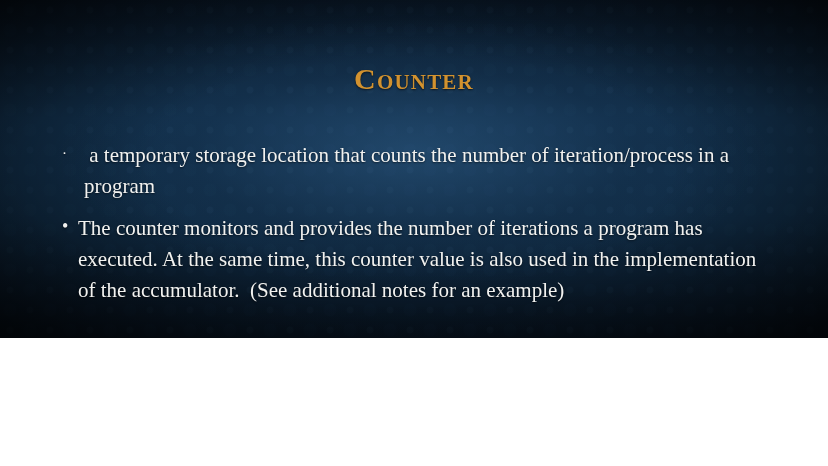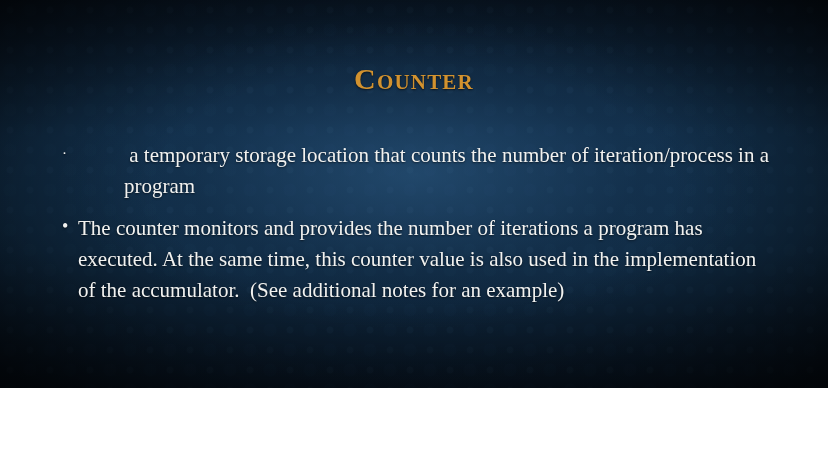--- a/index.html
+++ b/index.html
@@ -8,21 +8,21 @@
   }
   body {
     width: 828px;
     height: 466px;
     overflow: hidden;
     font-family: "Liberation Serif", serif;
   }
   #slide {
     position: relative;
     width: 828px;
-    height: 388px;
+    height: 338px;
     box-sizing: border-box;
     background-color: #0d2034;
     background-image:
       radial-gradient(ellipse 60% 55% at 50% 45%, rgba(46,92,134,0.55) 0%, rgba(24,54,84,0.30) 45%, rgba(8,20,34,0.0) 72%),
       radial-gradient(ellipse 120% 100% at 50% 50%, rgba(10,24,40,0.0) 40%, rgba(5,12,22,0.75) 85%, rgba(3,8,15,0.95) 100%),
       linear-gradient(180deg, #0b1c2e 0%, #12304c 35%, #102b44 65%, #091726 100%);
     overflow: hidden;
   }
   
   #pattern {
@@ -88,21 +88,20 @@
     color: #f2f2f0;
     font-size: 18px;
     line-height: 1.46;
   }
   .btext {
     flex: 1 1 auto;
     white-space: pre-wrap;
   }
   .bullet-row.first .btext {
     padding-left: 6px;
-    margin-left: 40px;
   }
 </style>
 </head>
 <body>
 
 <div id="slide">
   <div id="pattern"></div>
   <div id="vignette"></div>
 
   <div id="content">

